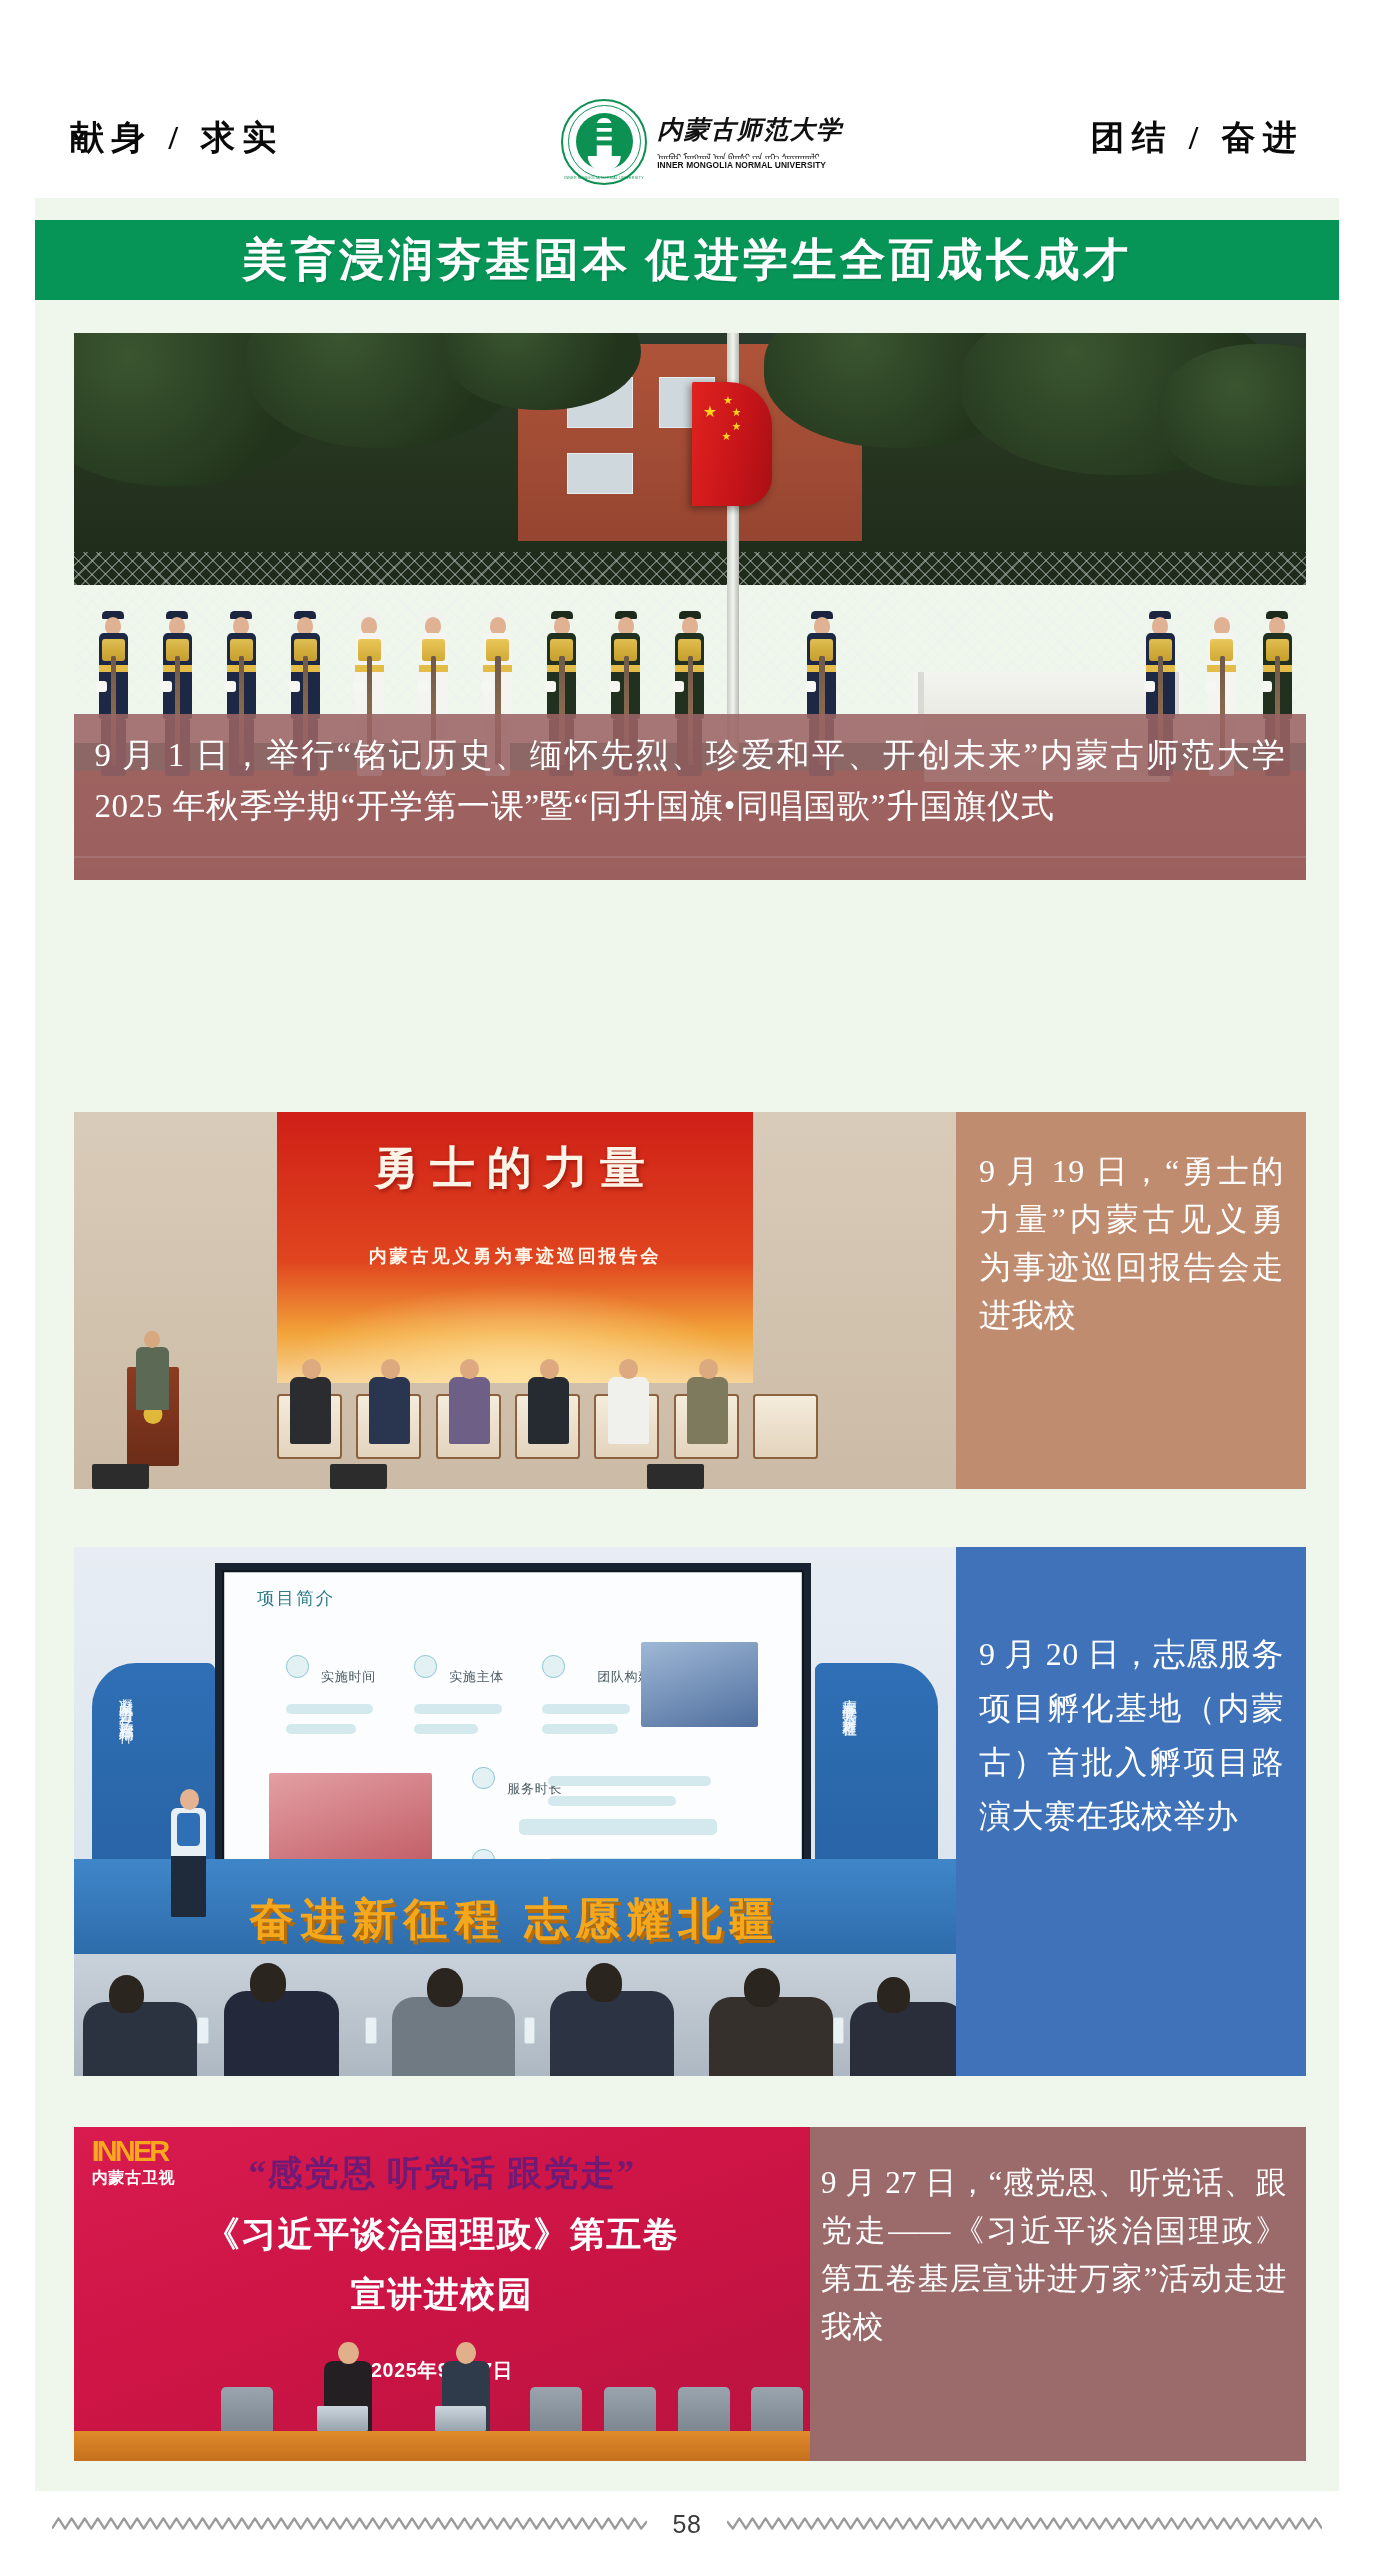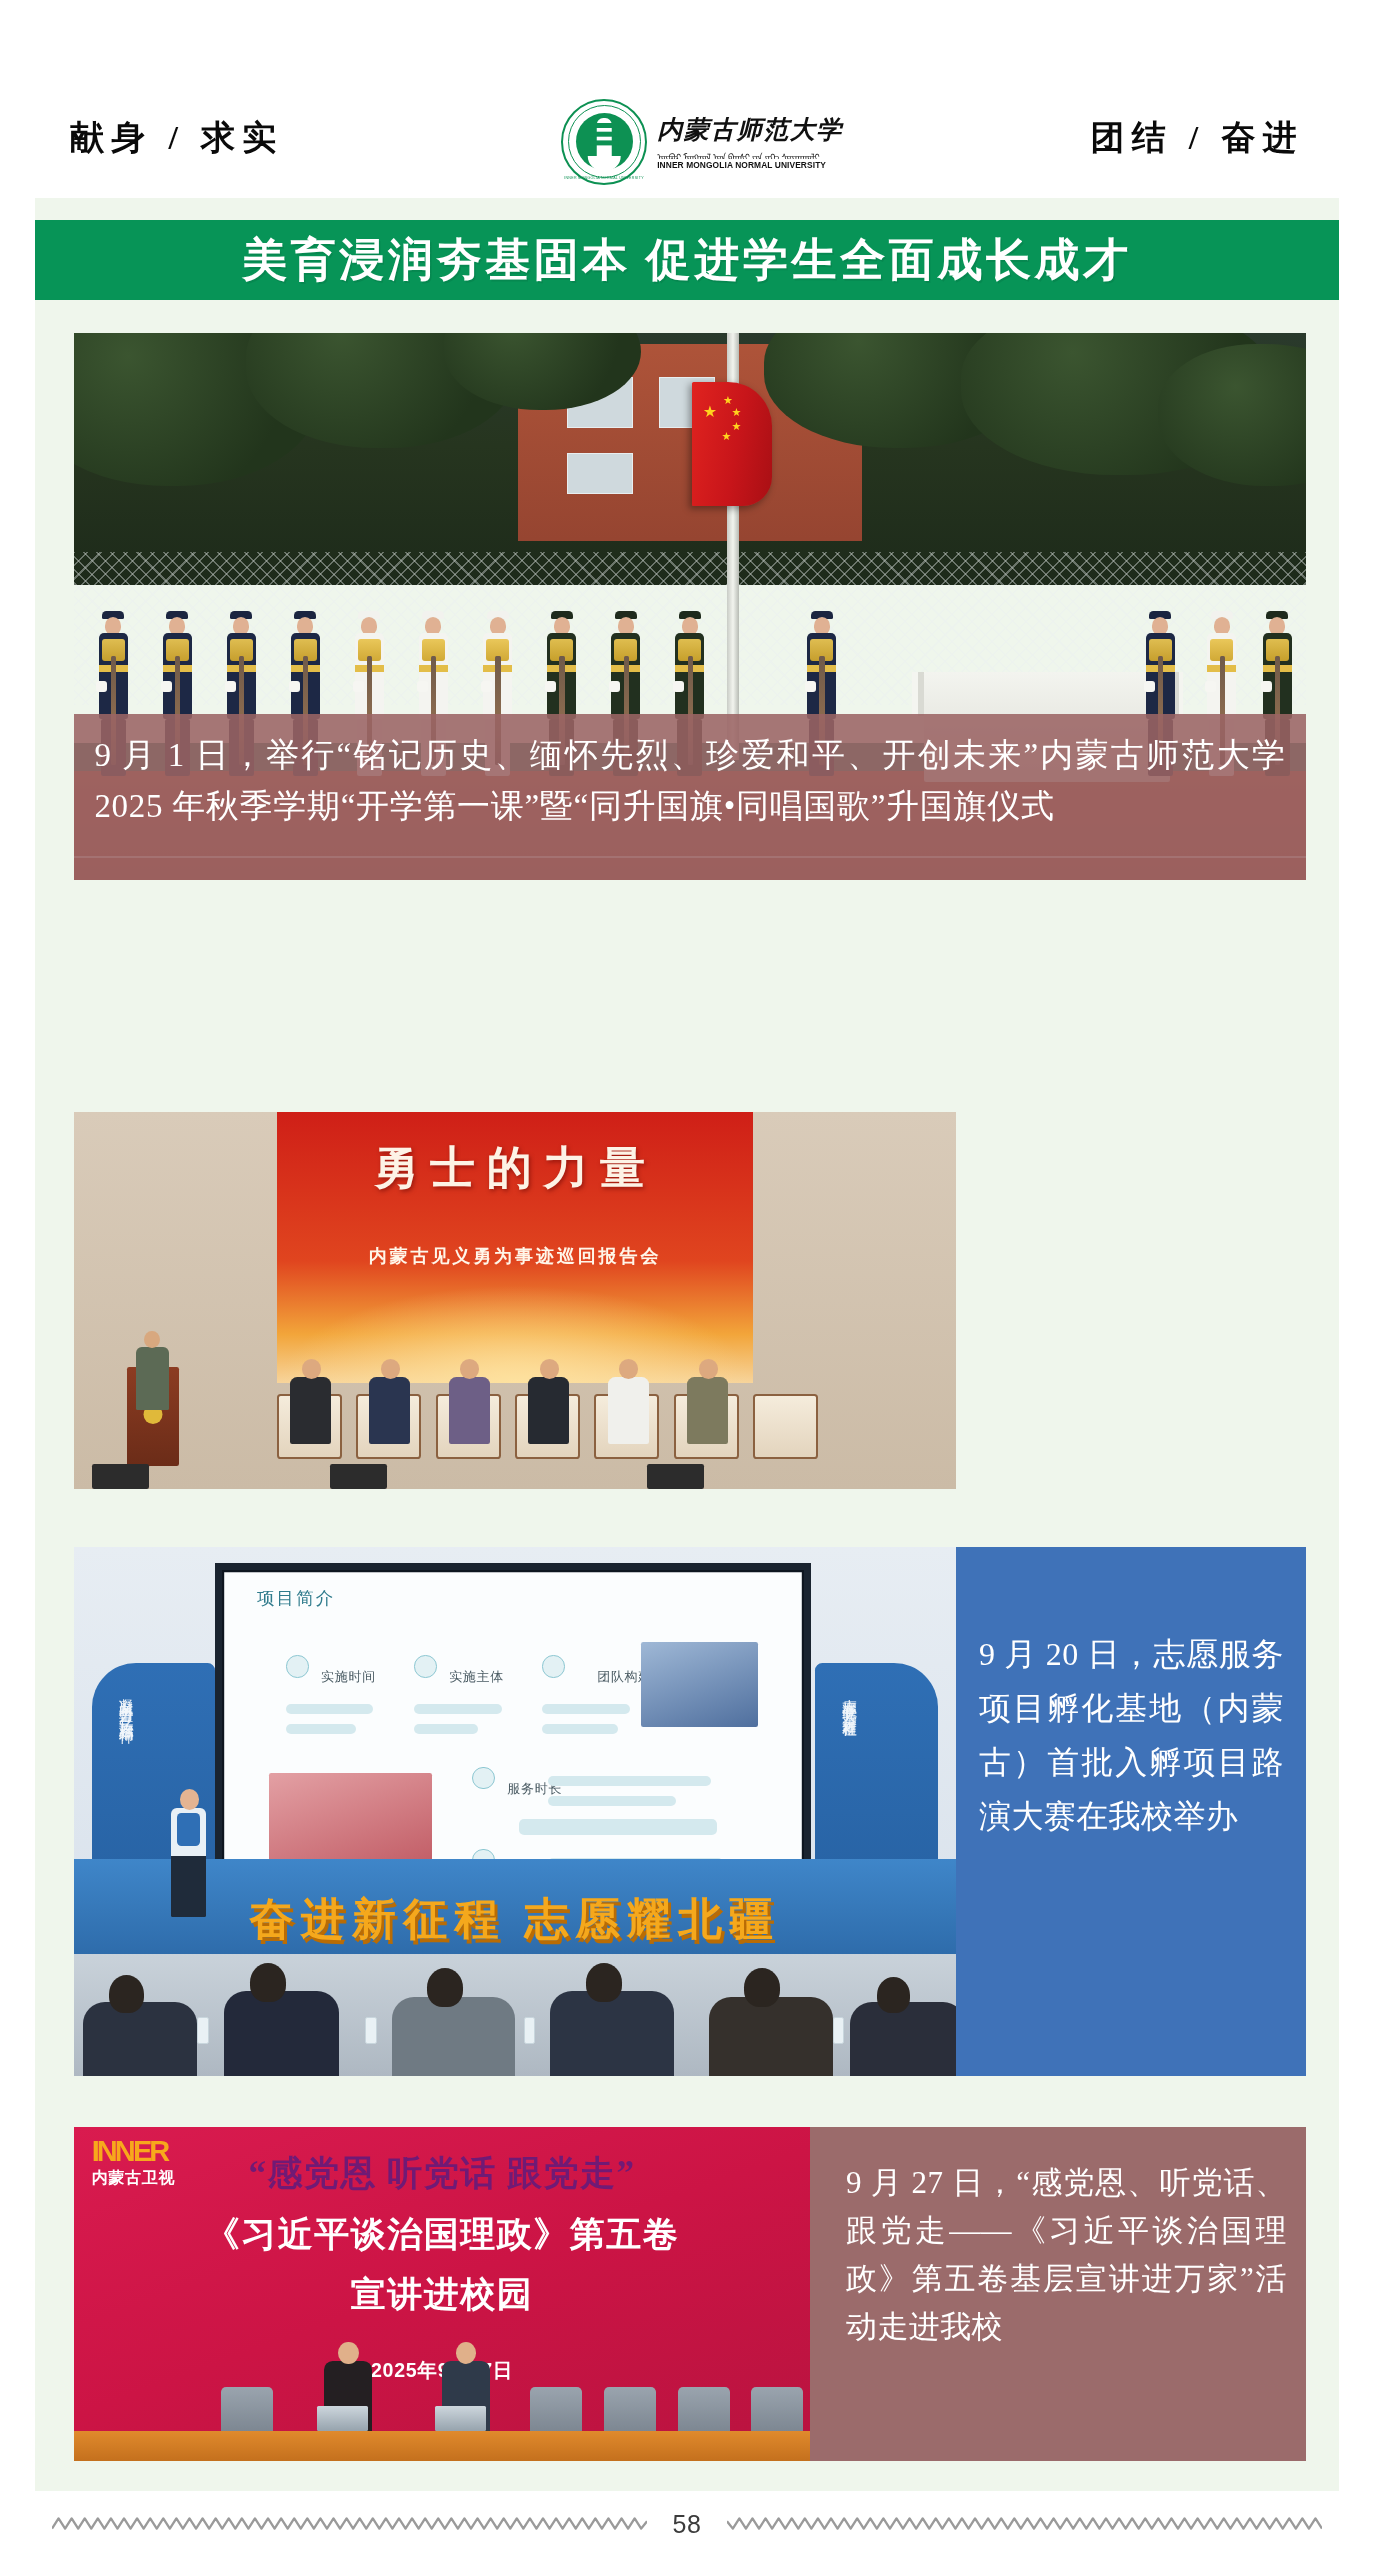--- a/index.html
+++ b/index.html
@@ -239,21 +239,21 @@
     letter-spacing: 0.4px;
   }
 
   
   #story4 { left: 74px; top: 2127px; width: 1232px; height: 334px; }
   #story4 .photo { left: 0; top: 0; width: 736px; height: 334px; }
   #story4 .caption {
     left: 736px; top: 0;
     width: 496px; height: 334px;
     background: #9b6b6b;
-    padding: 32px 19px 0 36px;
+    padding: 32px 19px 0 11px;
   }
   #story4 .caption-text {
     font-size: 31px;
     line-height: 48px;
     letter-spacing: 0.4px;
   }
 
   
   .footer {
     position: absolute;
@@ -655,20 +655,23 @@
         <div class="p2-chair" style="left:59%;"></div>
         <div class="p2-person" style="left:60.5%; background:#f0f0ec;"></div>
         <div class="p2-chair" style="left:68%;"></div>
         <div class="p2-person" style="left:69.5%; background:#7d7a5e;"></div>
         <div class="p2-chair" style="left:77%;"></div>
         <div class="p2-spk-box" style="left:2%;"></div>
         <div class="p2-spk-box" style="left:29%;"></div>
         <div class="p2-spk-box" style="left:65%;"></div>
       </div>
     </div>
+    <div class="caption">
+      <span class="caption-text">9 月 19 日，“勇士的力量”内蒙古见义勇为事迹巡回报告会走进我校</span>
+    </div>
   </div>
 
   <div class="story" id="story3">
     <div class="photo">
       <div class="ph">
         <div class="p3-bg"></div>
         <div class="p3-screen">
           <div class="p3-slide-title">项目简介</div>
           <div class="p3-dot" style="left:11%; top:26%;"></div>
           <div class="p3-lbl" style="left:17%; top:30%;">实施时间</div>

